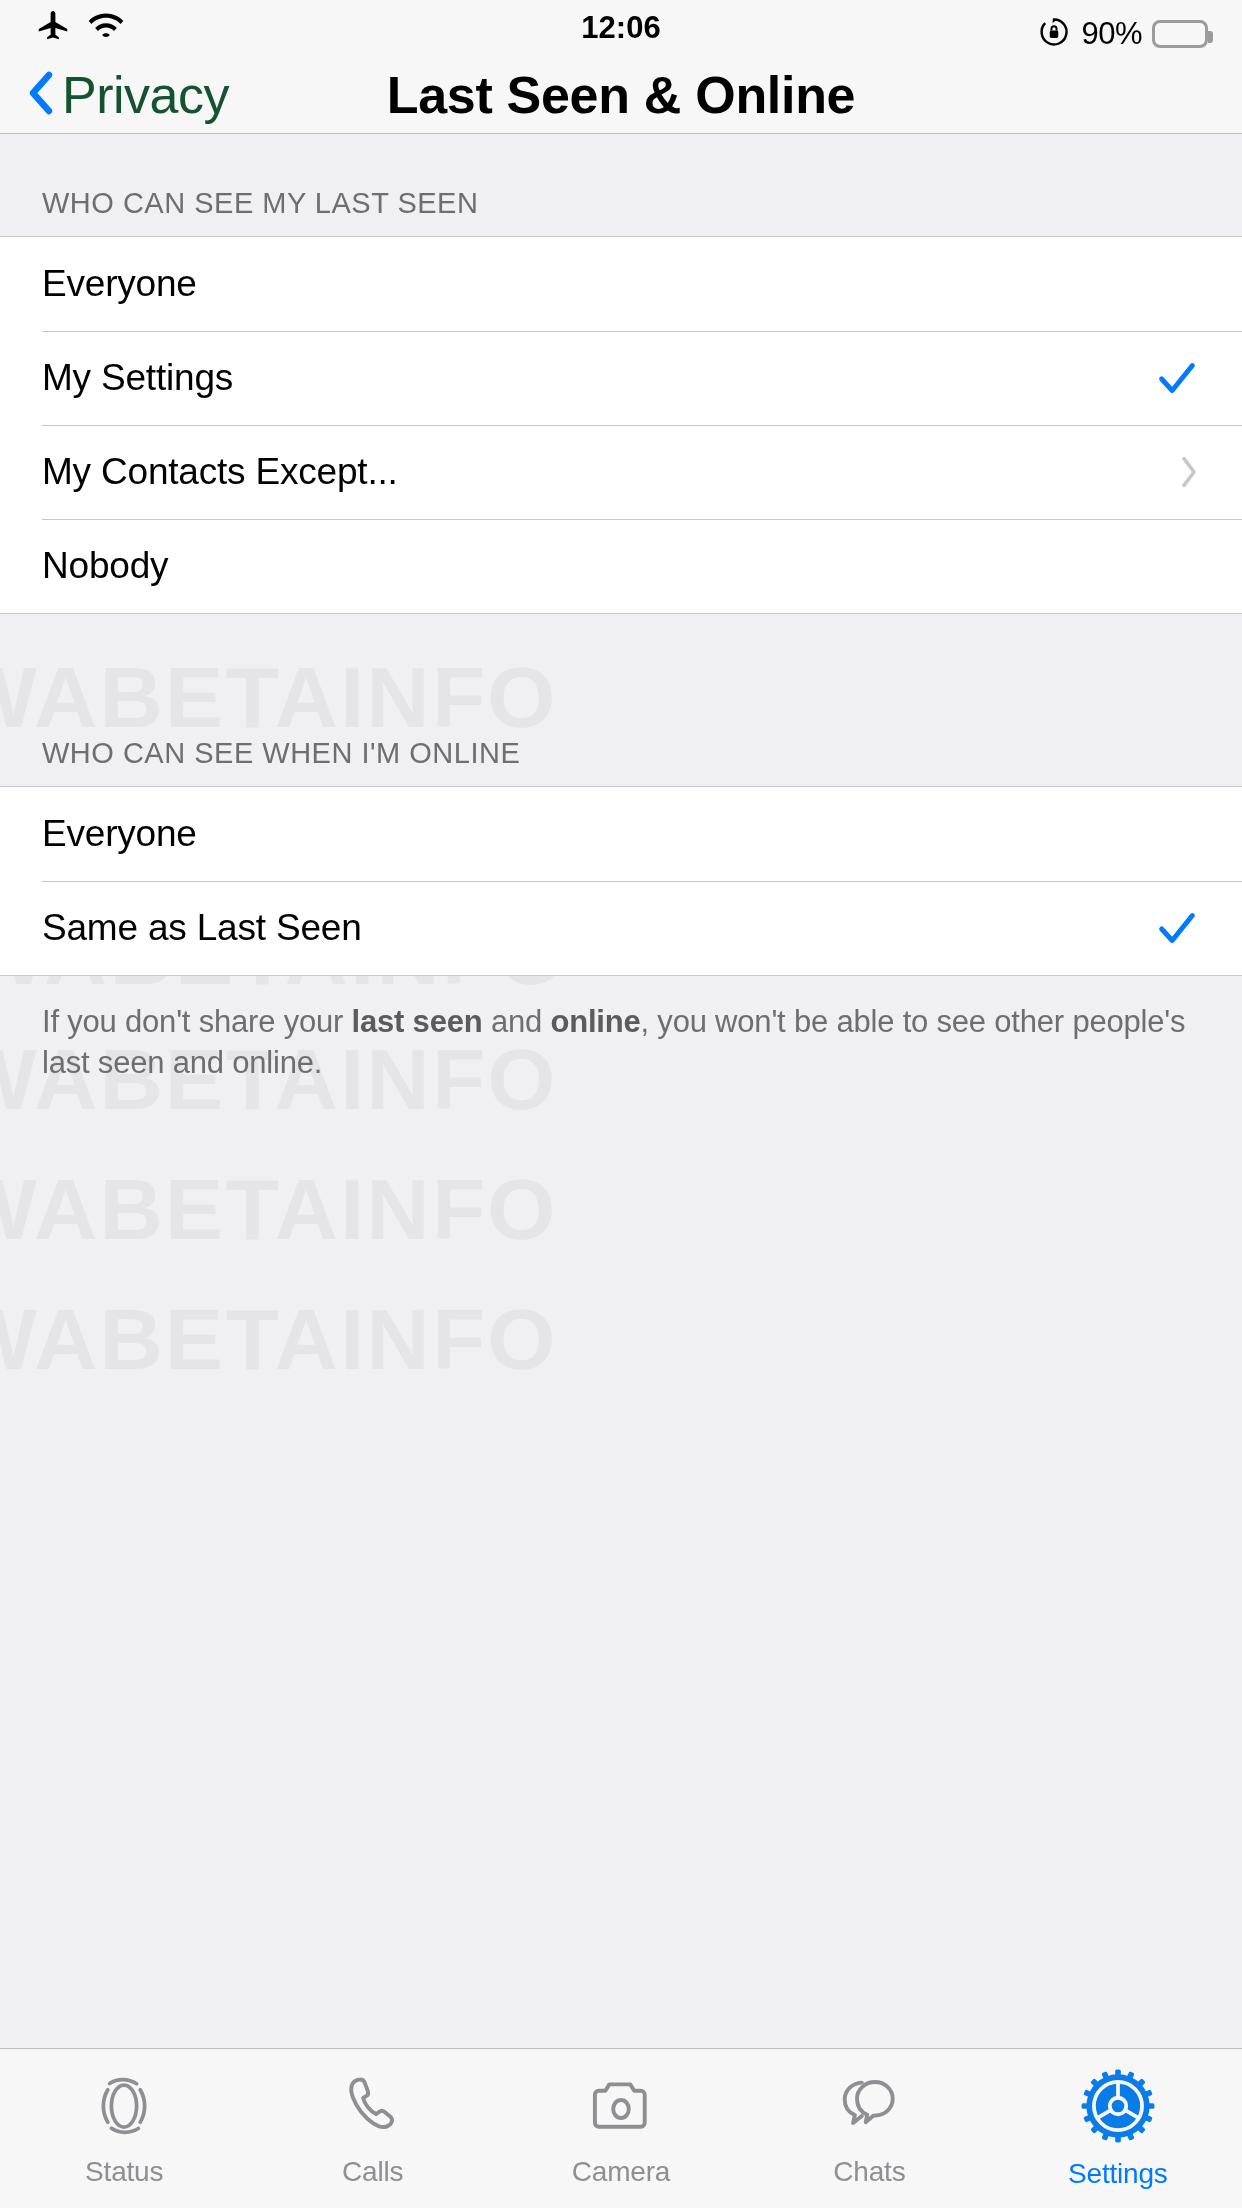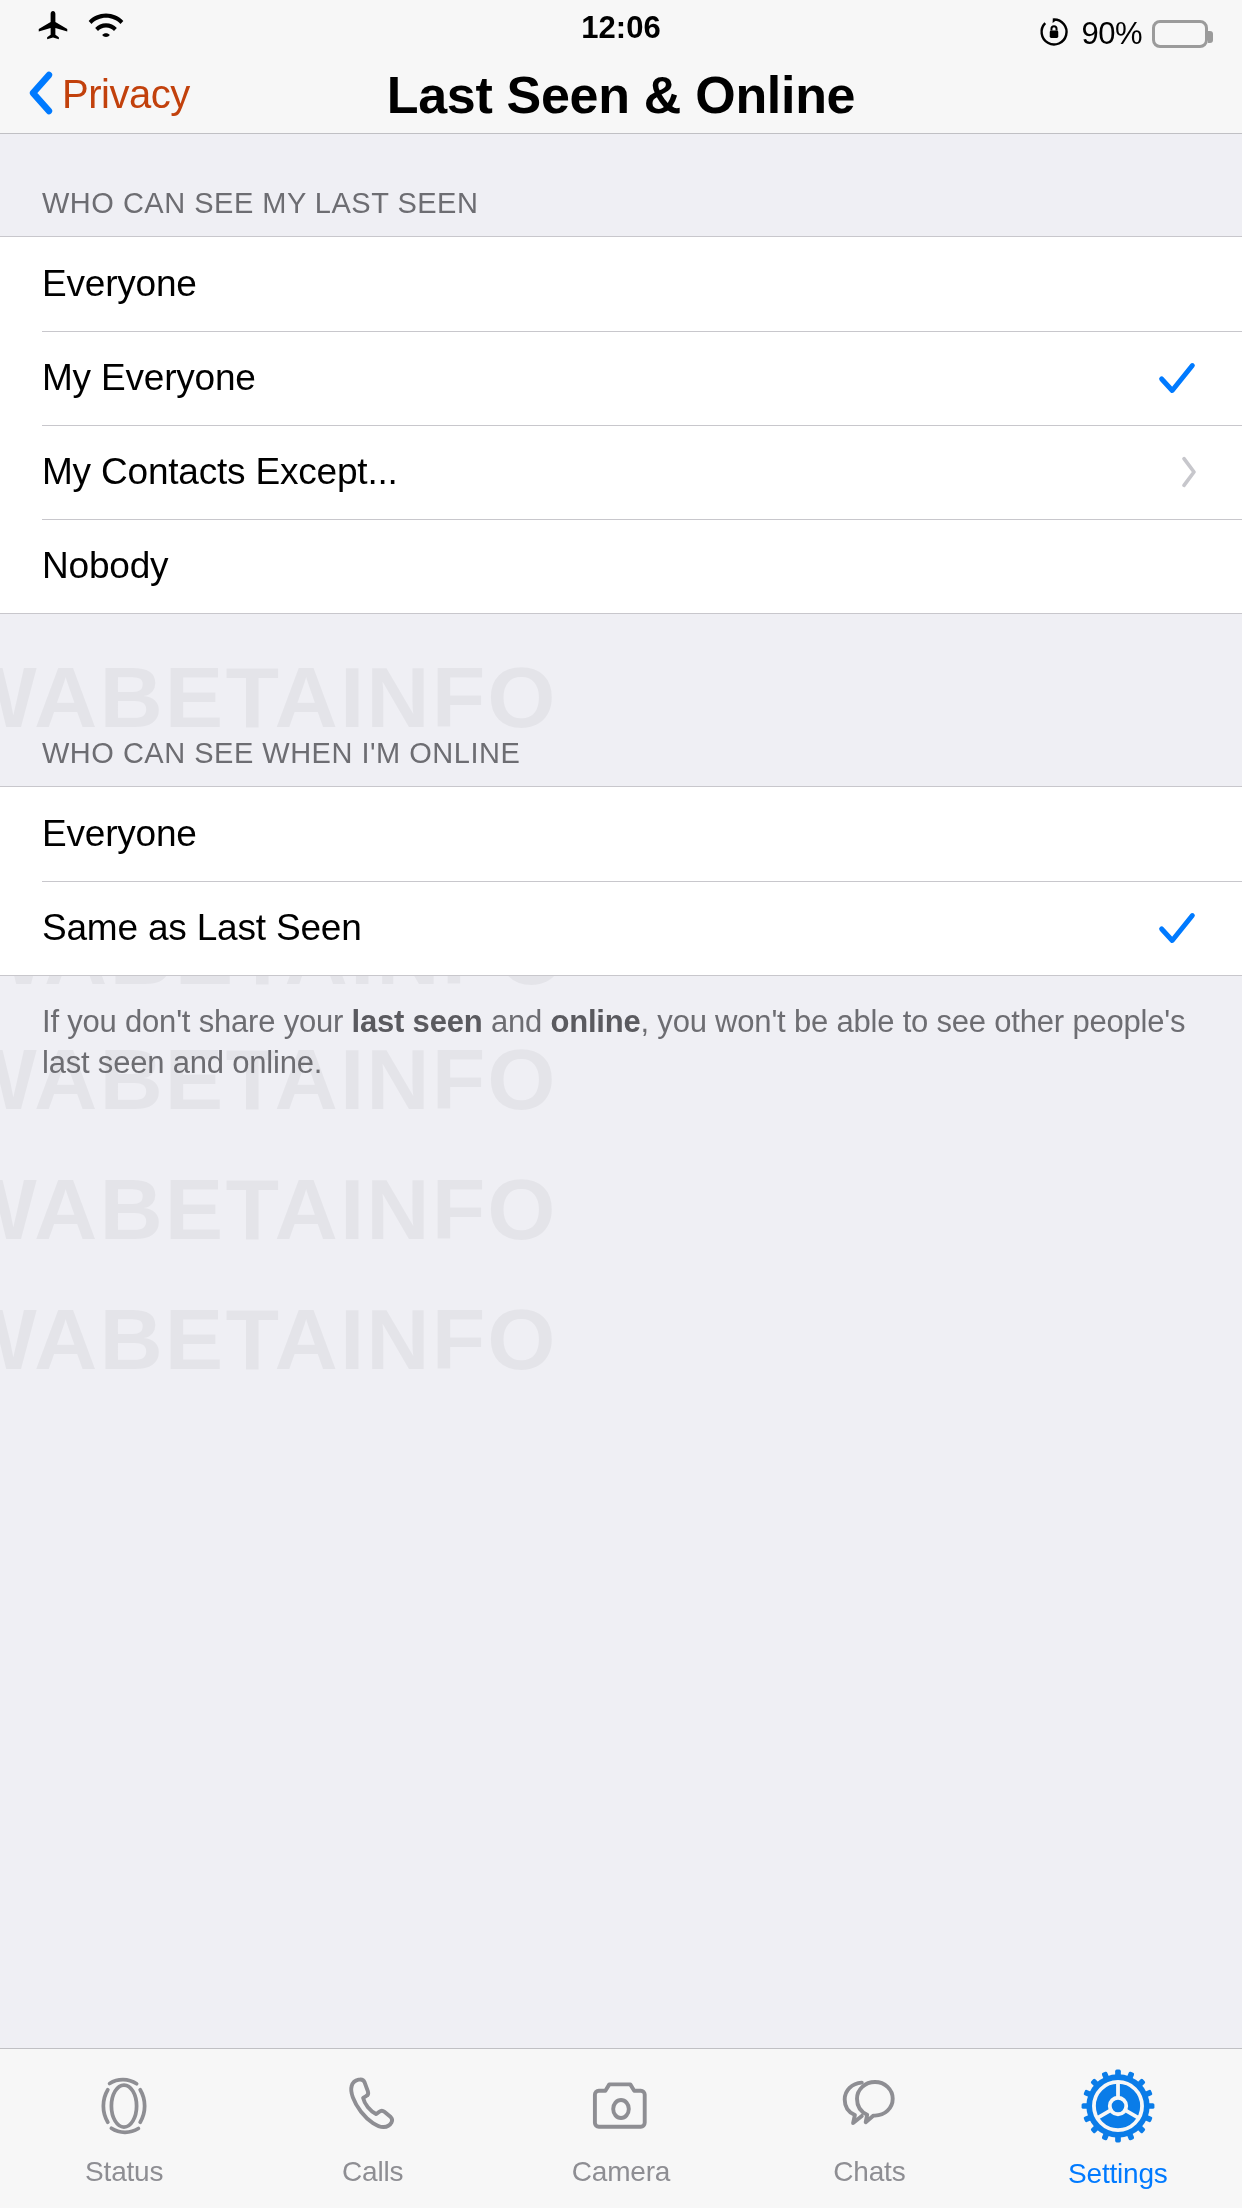--- a/index.html
+++ b/index.html
@@ -65,21 +65,21 @@
     border-bottom:1px solid #C0C0C4;
     display:flex; align-items:center;
     padding:0 26px;
   }
   #back-btn {
     display:flex; align-items:center; gap:6px;
     color:#007AFF; cursor:pointer;
   }
   #back-chevron { display:block; }
   #back-label {
-    font-size:40px; color:#c2410c; letter-spacing:-0.5px;
+    font-size:52px; color:#14532d; letter-spacing:-0.5px;
   }
   #nav-title {
     position:absolute; left:0; right:0;
     text-align:center;
     font-size:52px; font-weight:bold; color:#000;
     letter-spacing:-0.3px;
     pointer-events:none;
   }
 
   
@@ -220,21 +220,21 @@
 
   <div class="section-header sec1-head">WHO CAN SEE MY LAST SEEN</div>
 
   <div class="group">
 
     <div class="row">
       <span class="row-label">Everyone</span>
     </div>
 
     <div class="row">
-      <span class="row-label">My Everyone</span>
+      <span class="row-label">My Settings</span>
       <span class="check">
         <svg width="46" height="46" viewBox="0 0 24 24" fill="none" stroke="#007AFF" stroke-width="2.6" stroke-linecap="round" stroke-linejoin="round">
           <path d="M4 12.5 L9.5 18.5 L20 5.5"></path>
         </svg>
       </span>
     </div>
 
     <div class="row">
       <span class="row-label">My Contacts Except...</span>
       <span class="chev">

